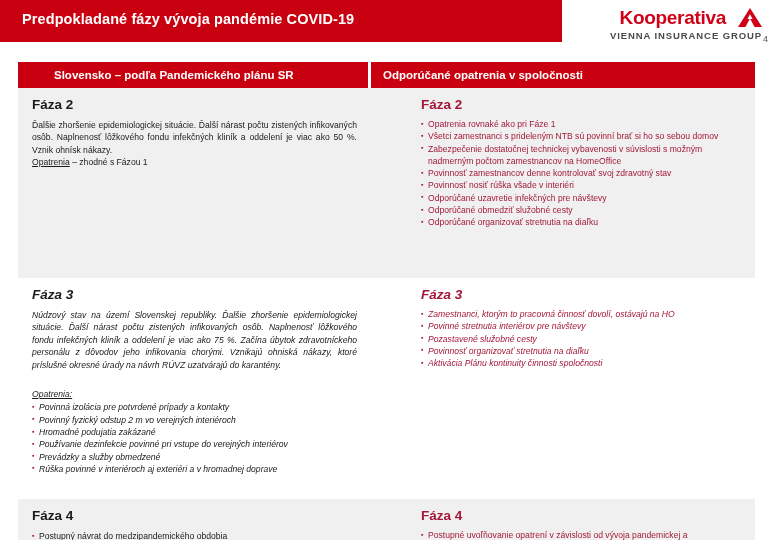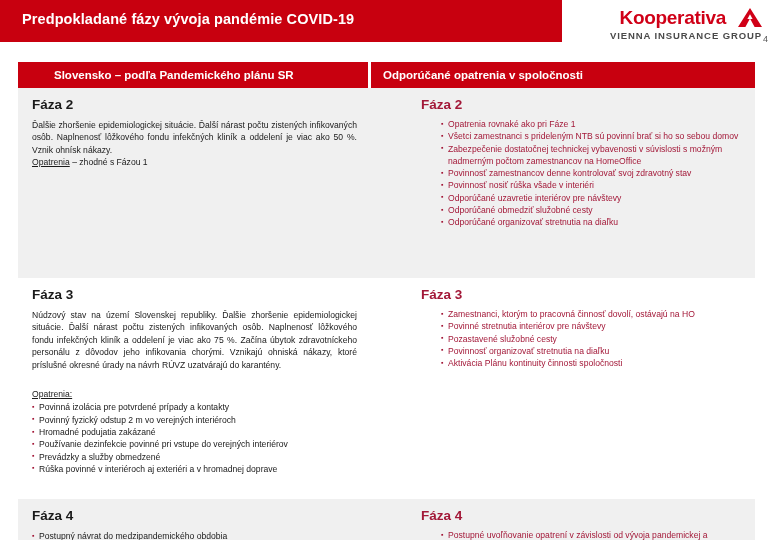--- a/index.html
+++ b/index.html
@@ -87,30 +87,30 @@
   }
 
   ul.bl{margin:0;padding:0;list-style:none;}
   ul.bl li{
     position:relative;padding-left:7px;
     font-size:8.6px;line-height:12.3px;margin:0;
   }
   ul.bl li:before{
     content:"\25AA";position:absolute;left:0;top:-.5px;font-size:7px;
   }
-  ul.bl.red li{color:#a31838;margin-left:20px;}
+  ul.bl.red li{color:#a31838;}
   ul.bl.red li:before{color:#a31838;}
   ul.bl.dark li{color:#1a1a1a;}
   ul.bl.dark li:before{color:#a31838;}
 
   .spacer-left-opat{margin-top:17px;}
 
   
   #row-phase2{min-height:190px;}
-  #row-phase3{min-height:221px;}
+  #row-phase3{min-height:221px;font-style:italic;}
   #row-phase4{min-height:67px;}
 </style>
 </head>
 <body>
 
 <div class="title-bar">
   <div class="title-text">Predpokladané fázy vývoja pandémie COVID-19</div>
 </div>
 
 <div class="logo-block">
@@ -142,21 +142,21 @@
       </p>
     </div>
     <div class="cell-right">
       <div class="ph-right">Fáza 2</div>
       <ul class="bl red">
         <li>Opatrenia rovnaké ako pri Fáze 1</li>
         <li>Všetci zamestnanci s prideleným NTB sú povinní brať si ho so sebou domov</li>
         <li>Zabezpečenie dostatočnej technickej vybavenosti v súvislosti s možným nadmerným počtom zamestnancov na HomeOffice</li>
         <li>Povinnosť zamestnancov denne kontrolovať svoj zdravotný stav</li>
         <li>Povinnosť nosiť rúška všade v interiéri</li>
-        <li>Odporúčané uzavretie interiérov pre návštevy</li>
+        <li>Odporúčané uzavretie infekčných pre návštevy</li>
         <li>Odporúčané obmedziť služobné cesty</li>
         <li>Odporúčané organizovať stretnutia na diaľku</li>
       </ul>
     </div>
   </div>
 
   <div class="row" id="row-phase3">
     <div class="cell-left">
       <div class="ph-left">Fáza 3</div>
       <p class="body-left">Núdzový stav na území Slovenskej republiky. Ďalšie zhoršenie epidemiologickej situácie. Ďalší nárast počtu zistených infikovaných osôb. Naplnenosť lôžkového fondu infekčných kliník a oddelení je viac ako 75 %. Začína úbytok zdravotníckeho personálu z dôvodov jeho infikovania chorými. Vznikajú ohniská nákazy, ktoré príslušné okresné úrady na návrh RÚVZ uzatvárajú do karantény.</p>

